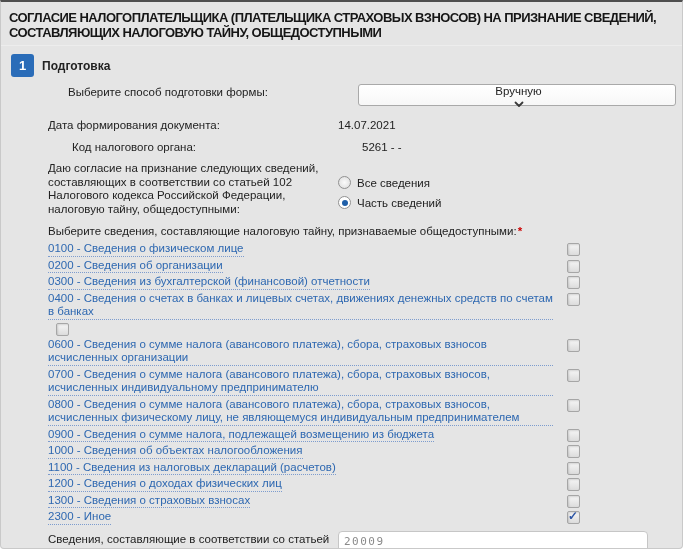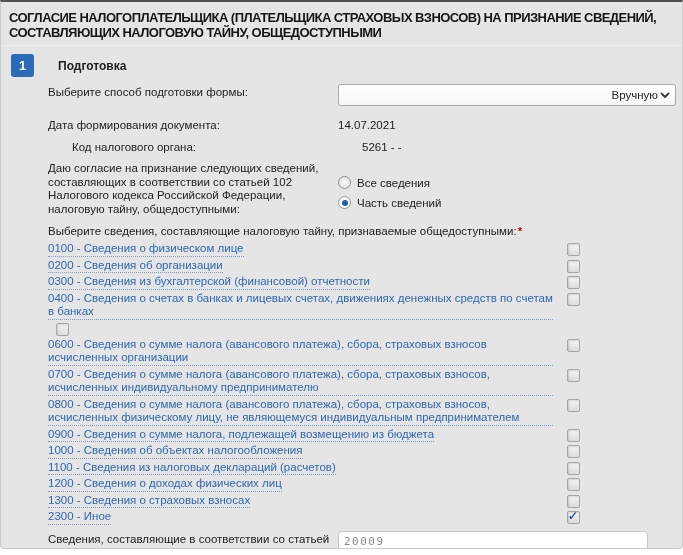--- a/index.html
+++ b/index.html
@@ -10,32 +10,32 @@
   }
   .title{
     padding:8px 10px 5px 8px;font-size:13px;font-weight:bold;color:#161616;
     line-height:15px;letter-spacing:-0.55px;border-bottom:1px solid #ededed;
   }
   .sec-head{display:flex;align-items:center;margin:8px 0 0 10px;}
   .badge{
     width:23px;height:23px;border-radius:3px;background:#2a6cb8;color:#fff;
     font-size:13px;font-weight:bold;display:flex;align-items:center;justify-content:center;
   }
-  .sec-title{margin-left:24px;font-size:12px;font-weight:bold;color:#222;}
+  .sec-title{margin-left:8px;font-size:12px;font-weight:bold;color:#222;}
   .form{padding:0 6px 0 47px;}
   .row{display:flex;align-items:flex-start;}
   .row-label{flex:none;width:290px;font-size:11.5px;color:#222;line-height:13.5px;padding-top:2px;}
   .row-field{flex:1;min-width:0;}
   .req{color:#cc0000;font-weight:bold;margin-left:1px;}
   
-  .row-select{margin-top:7px;}
+  .row-select{margin-top:7px;margin-left:20px;}
   .select{
     height:20px;border:1px solid #a9a9a9;border-radius:3px;background:linear-gradient(#fff,#f7f7f7);
-    display:flex;align-items:center;justify-content:flex-end;padding:0 3px 0 6px;
-    font-size:11.5px;color:#222;cursor:default;
+    display:flex;align-items:center;justify-content:space-between;padding:0 3px 0 6px;
+    font-size:11.5px;color:#222;cursor:default;flex-direction:column;
   }
   .select-arrow{display:flex;align-items:center;}
   
   .row-date{margin-top:11px;}
   .row-code{margin-top:6px;padding-left:24px;}
   .value{font-size:11.5px;color:#222;padding-top:2px;}
   
   .row-consent{margin-top:6px;align-items:flex-end;}
   .radio-group{padding-top:2px;}
   .radio-option{display:flex;align-items:center;margin-bottom:7px;cursor:default;}

